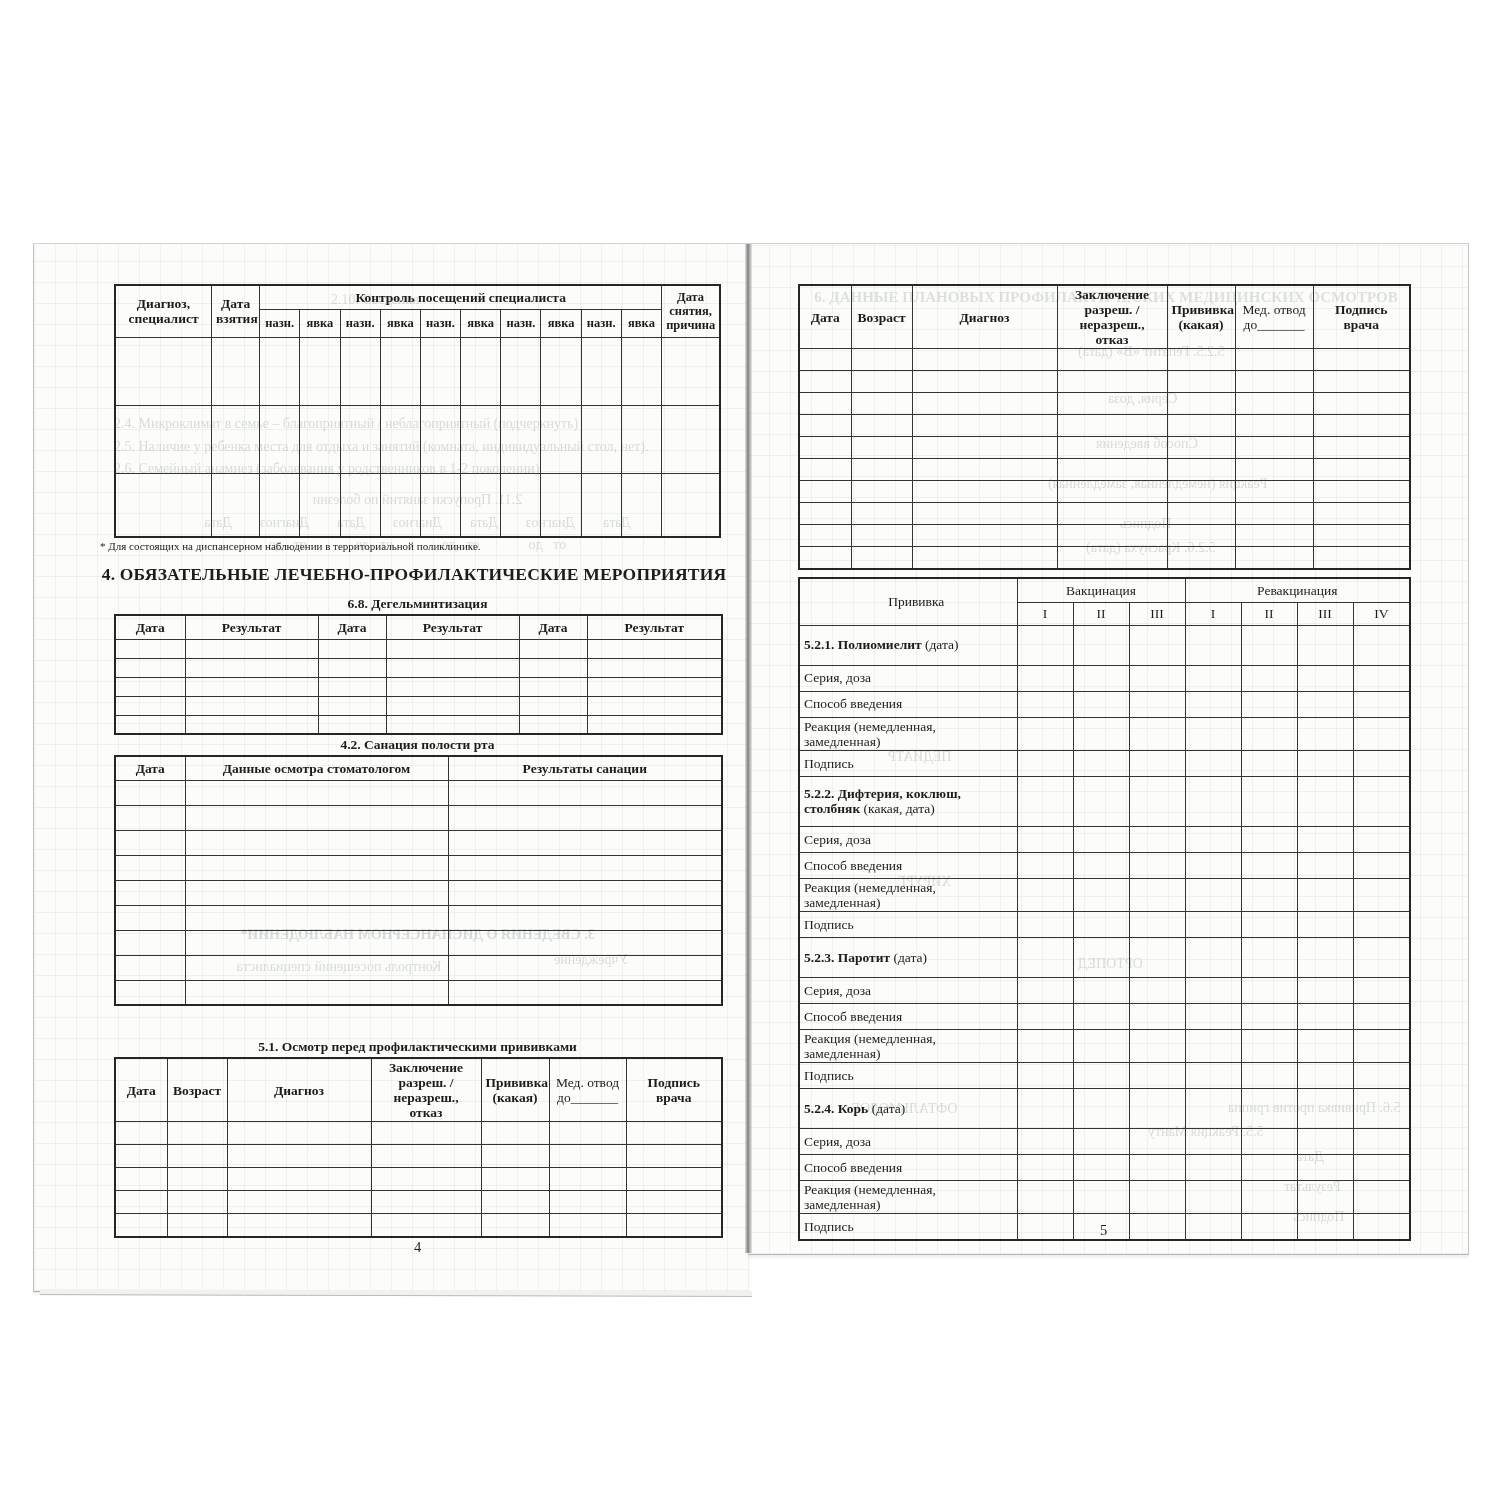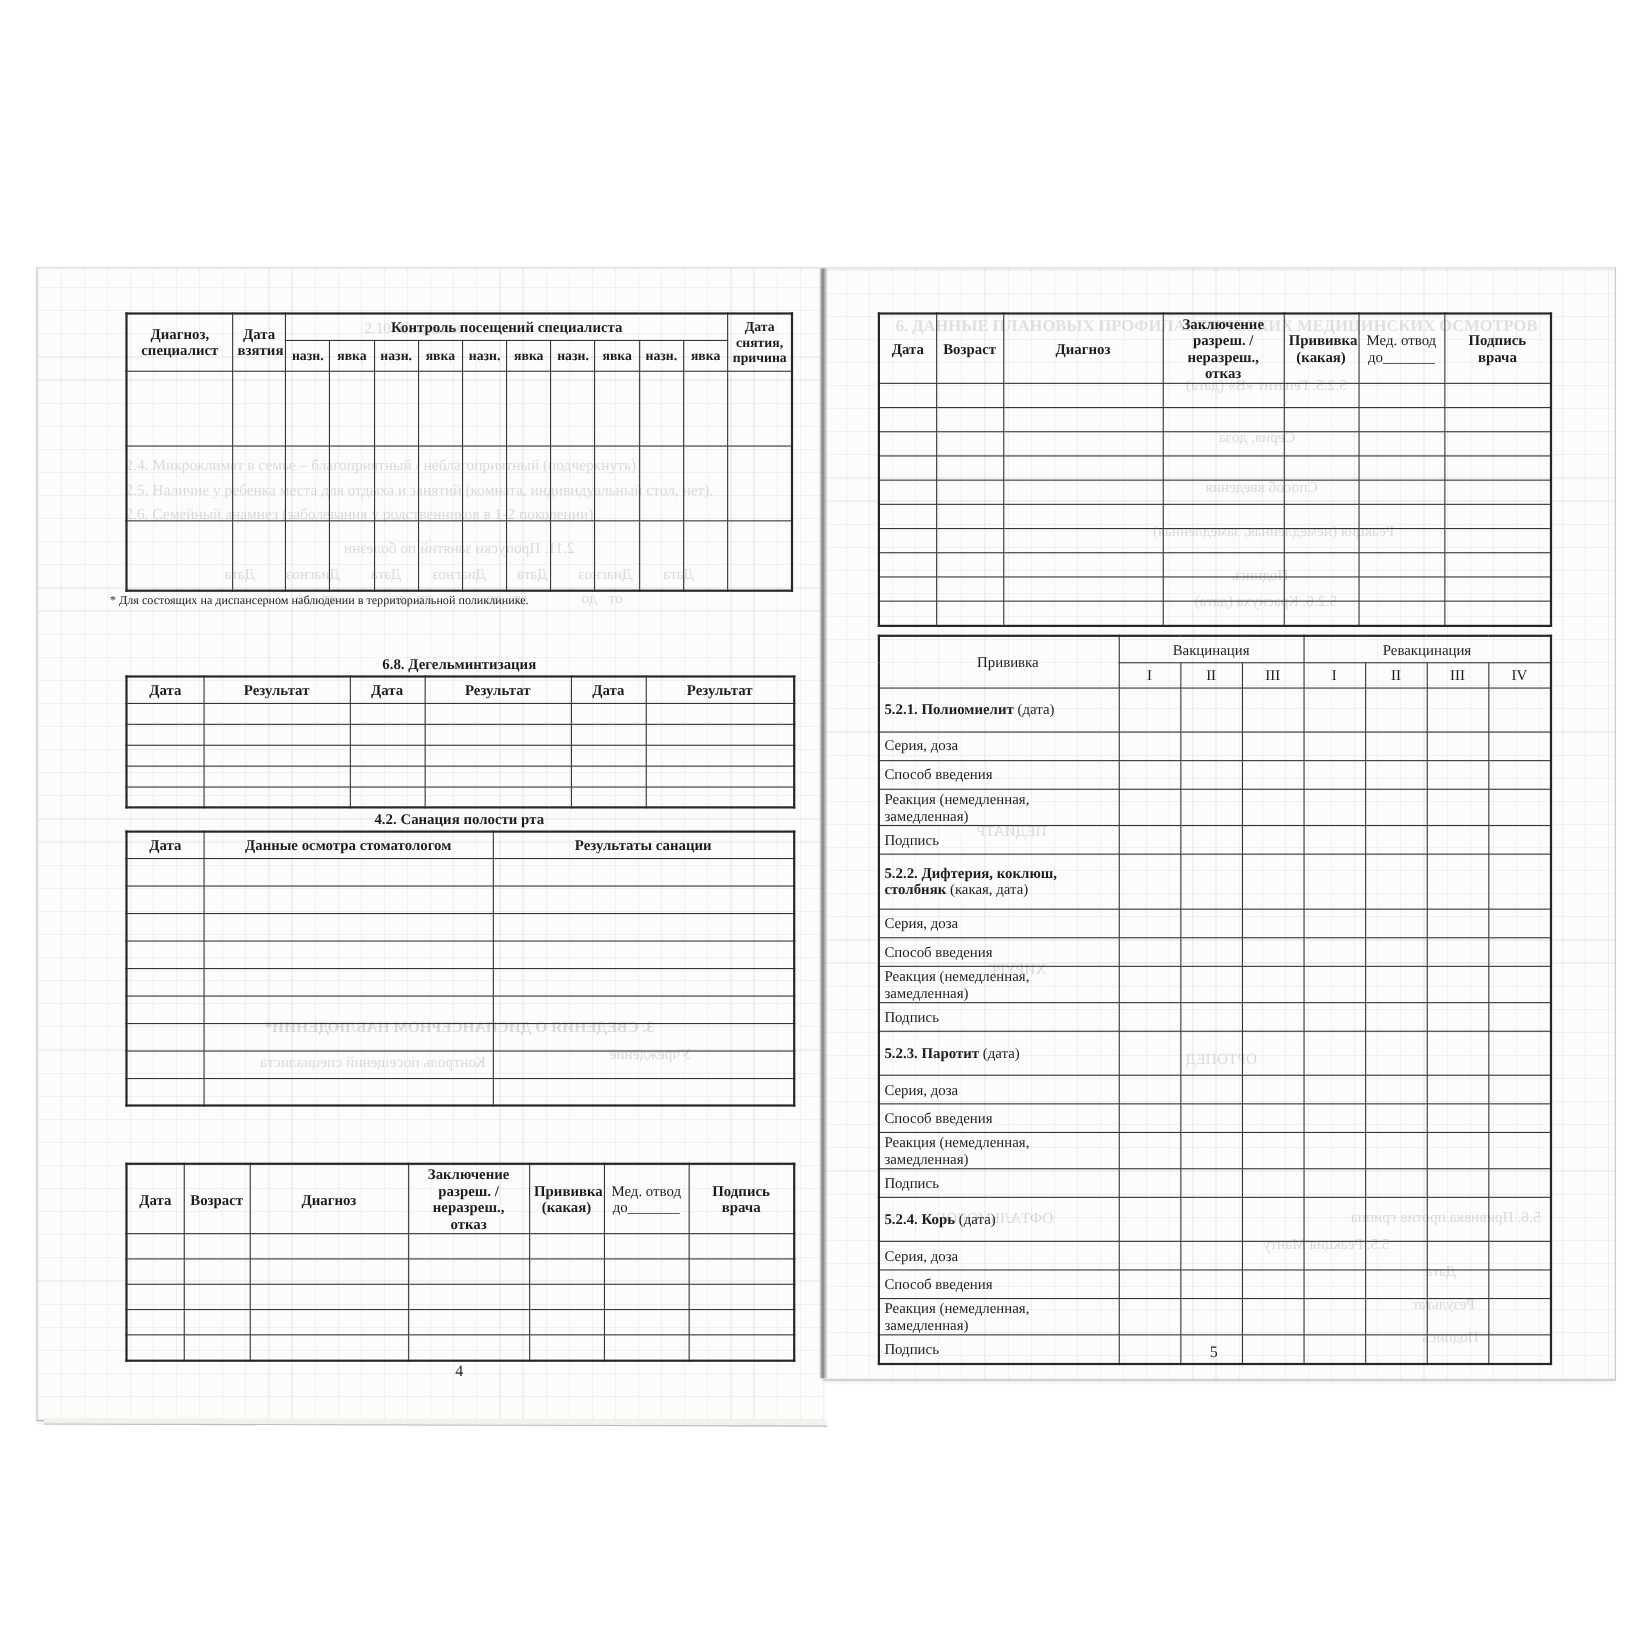--- a/index.html
+++ b/index.html
@@ -161,20 +161,21 @@
           <td></td>
           <td></td>
           <td></td>
           <td></td>
         </tr>
   </tbody>
     </table>
 
   <div class="footnote" style="left:66px;top:296px;">* Для состоящих на диспансерном наблюдении в территориальной поликлинике.</div>
 
+  <div class="heading" style="left:60px;top:320px;width:640px;">4. ОБЯЗАТЕЛЬНЫЕ ЛЕЧЕБНО-ПРОФИЛАКТИЧЕСКИЕ МЕРОПРИЯТИЯ</div>
   <div class="subheading" style="left:80px;top:352px;width:607px;">6.8. Дегельминтизация</div>
 
   <table class="t small" style="left:80px;top:370px;width:607px;">
     <colgroup>
       <col style="width:70px">
         <col style="width:133px">
       <col style="width:68px">
         <col style="width:133px">
       <col style="width:68px">
         <col style="width:135px">
@@ -286,20 +287,21 @@
           <td></td>
         </tr>
     <tr style="height:25px;">
           <td></td>
           <td></td>
           <td></td>
         </tr>
   </tbody>
     </table>
 
+  <div class="subheading" style="left:80px;top:795px;width:607px;">5.1. Осмотр перед профилактическими прививками</div>
 
   <table class="t small" style="left:80px;top:813px;width:607px;">
     <colgroup>
       <col style="width:52px">
         <col style="width:60px">
         <col style="width:144px">
         <col style="width:110px">
       <col style="width:68px">
         <col style="width:77px">
         <col style="width:96px">

